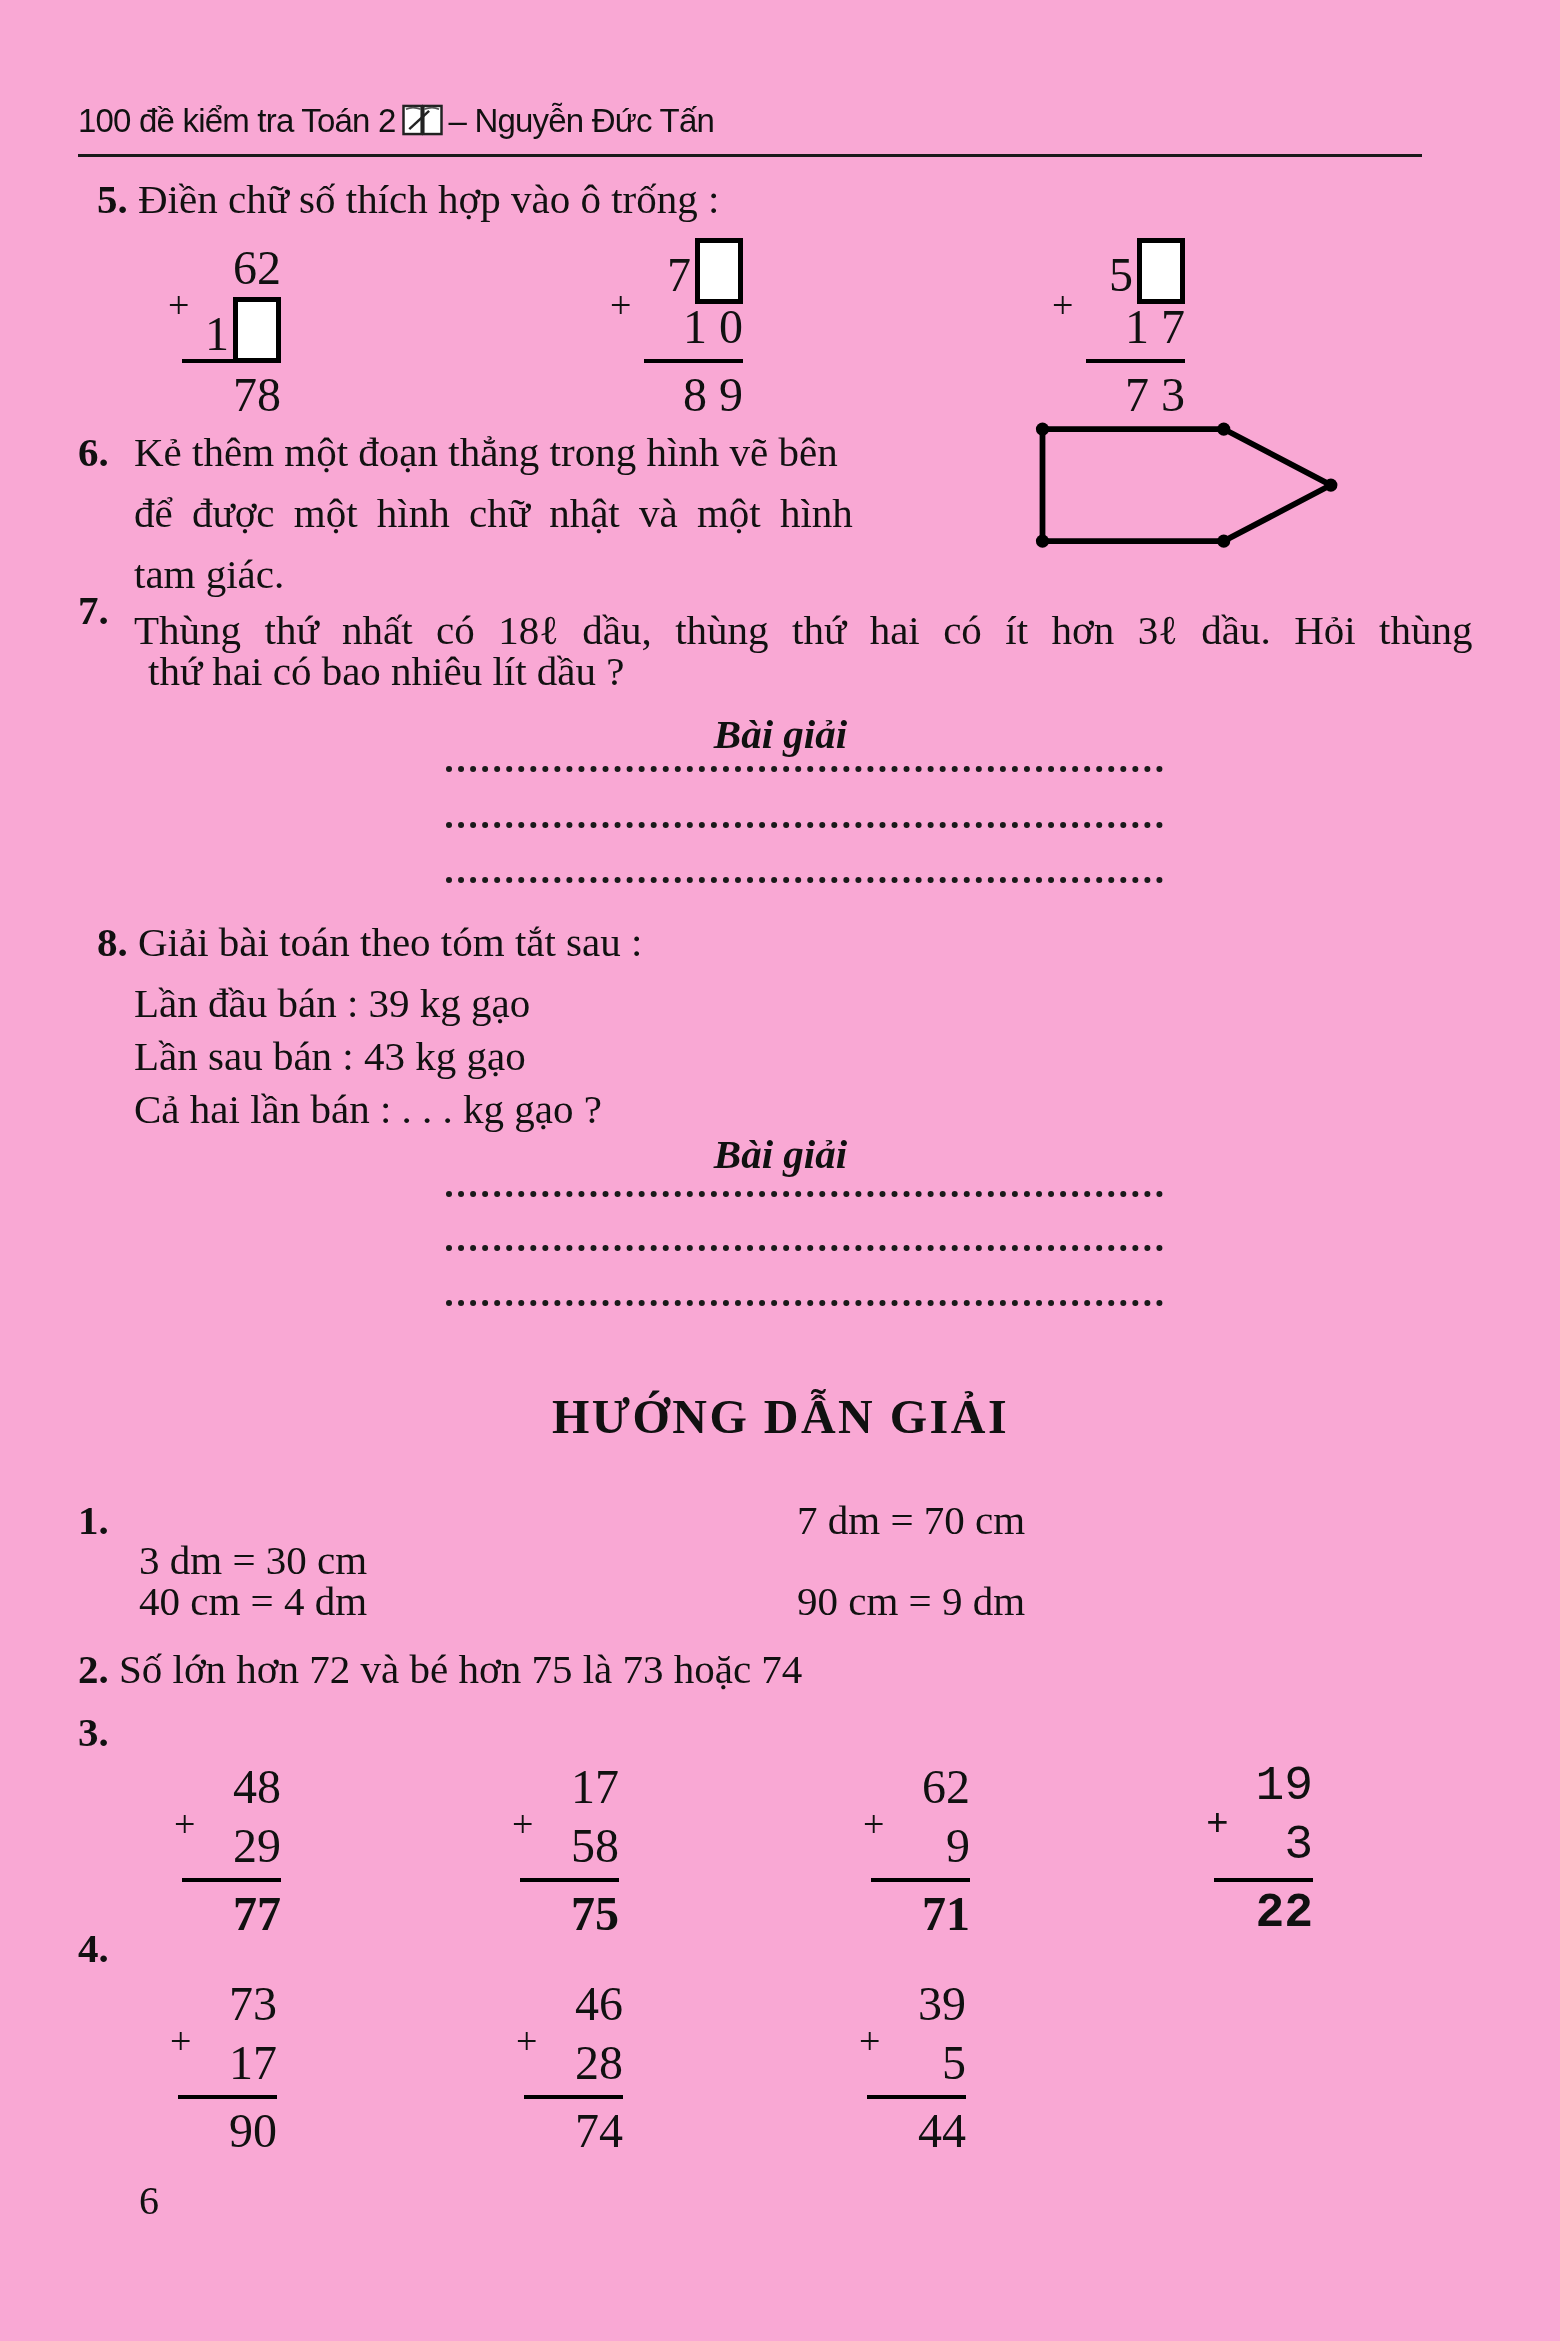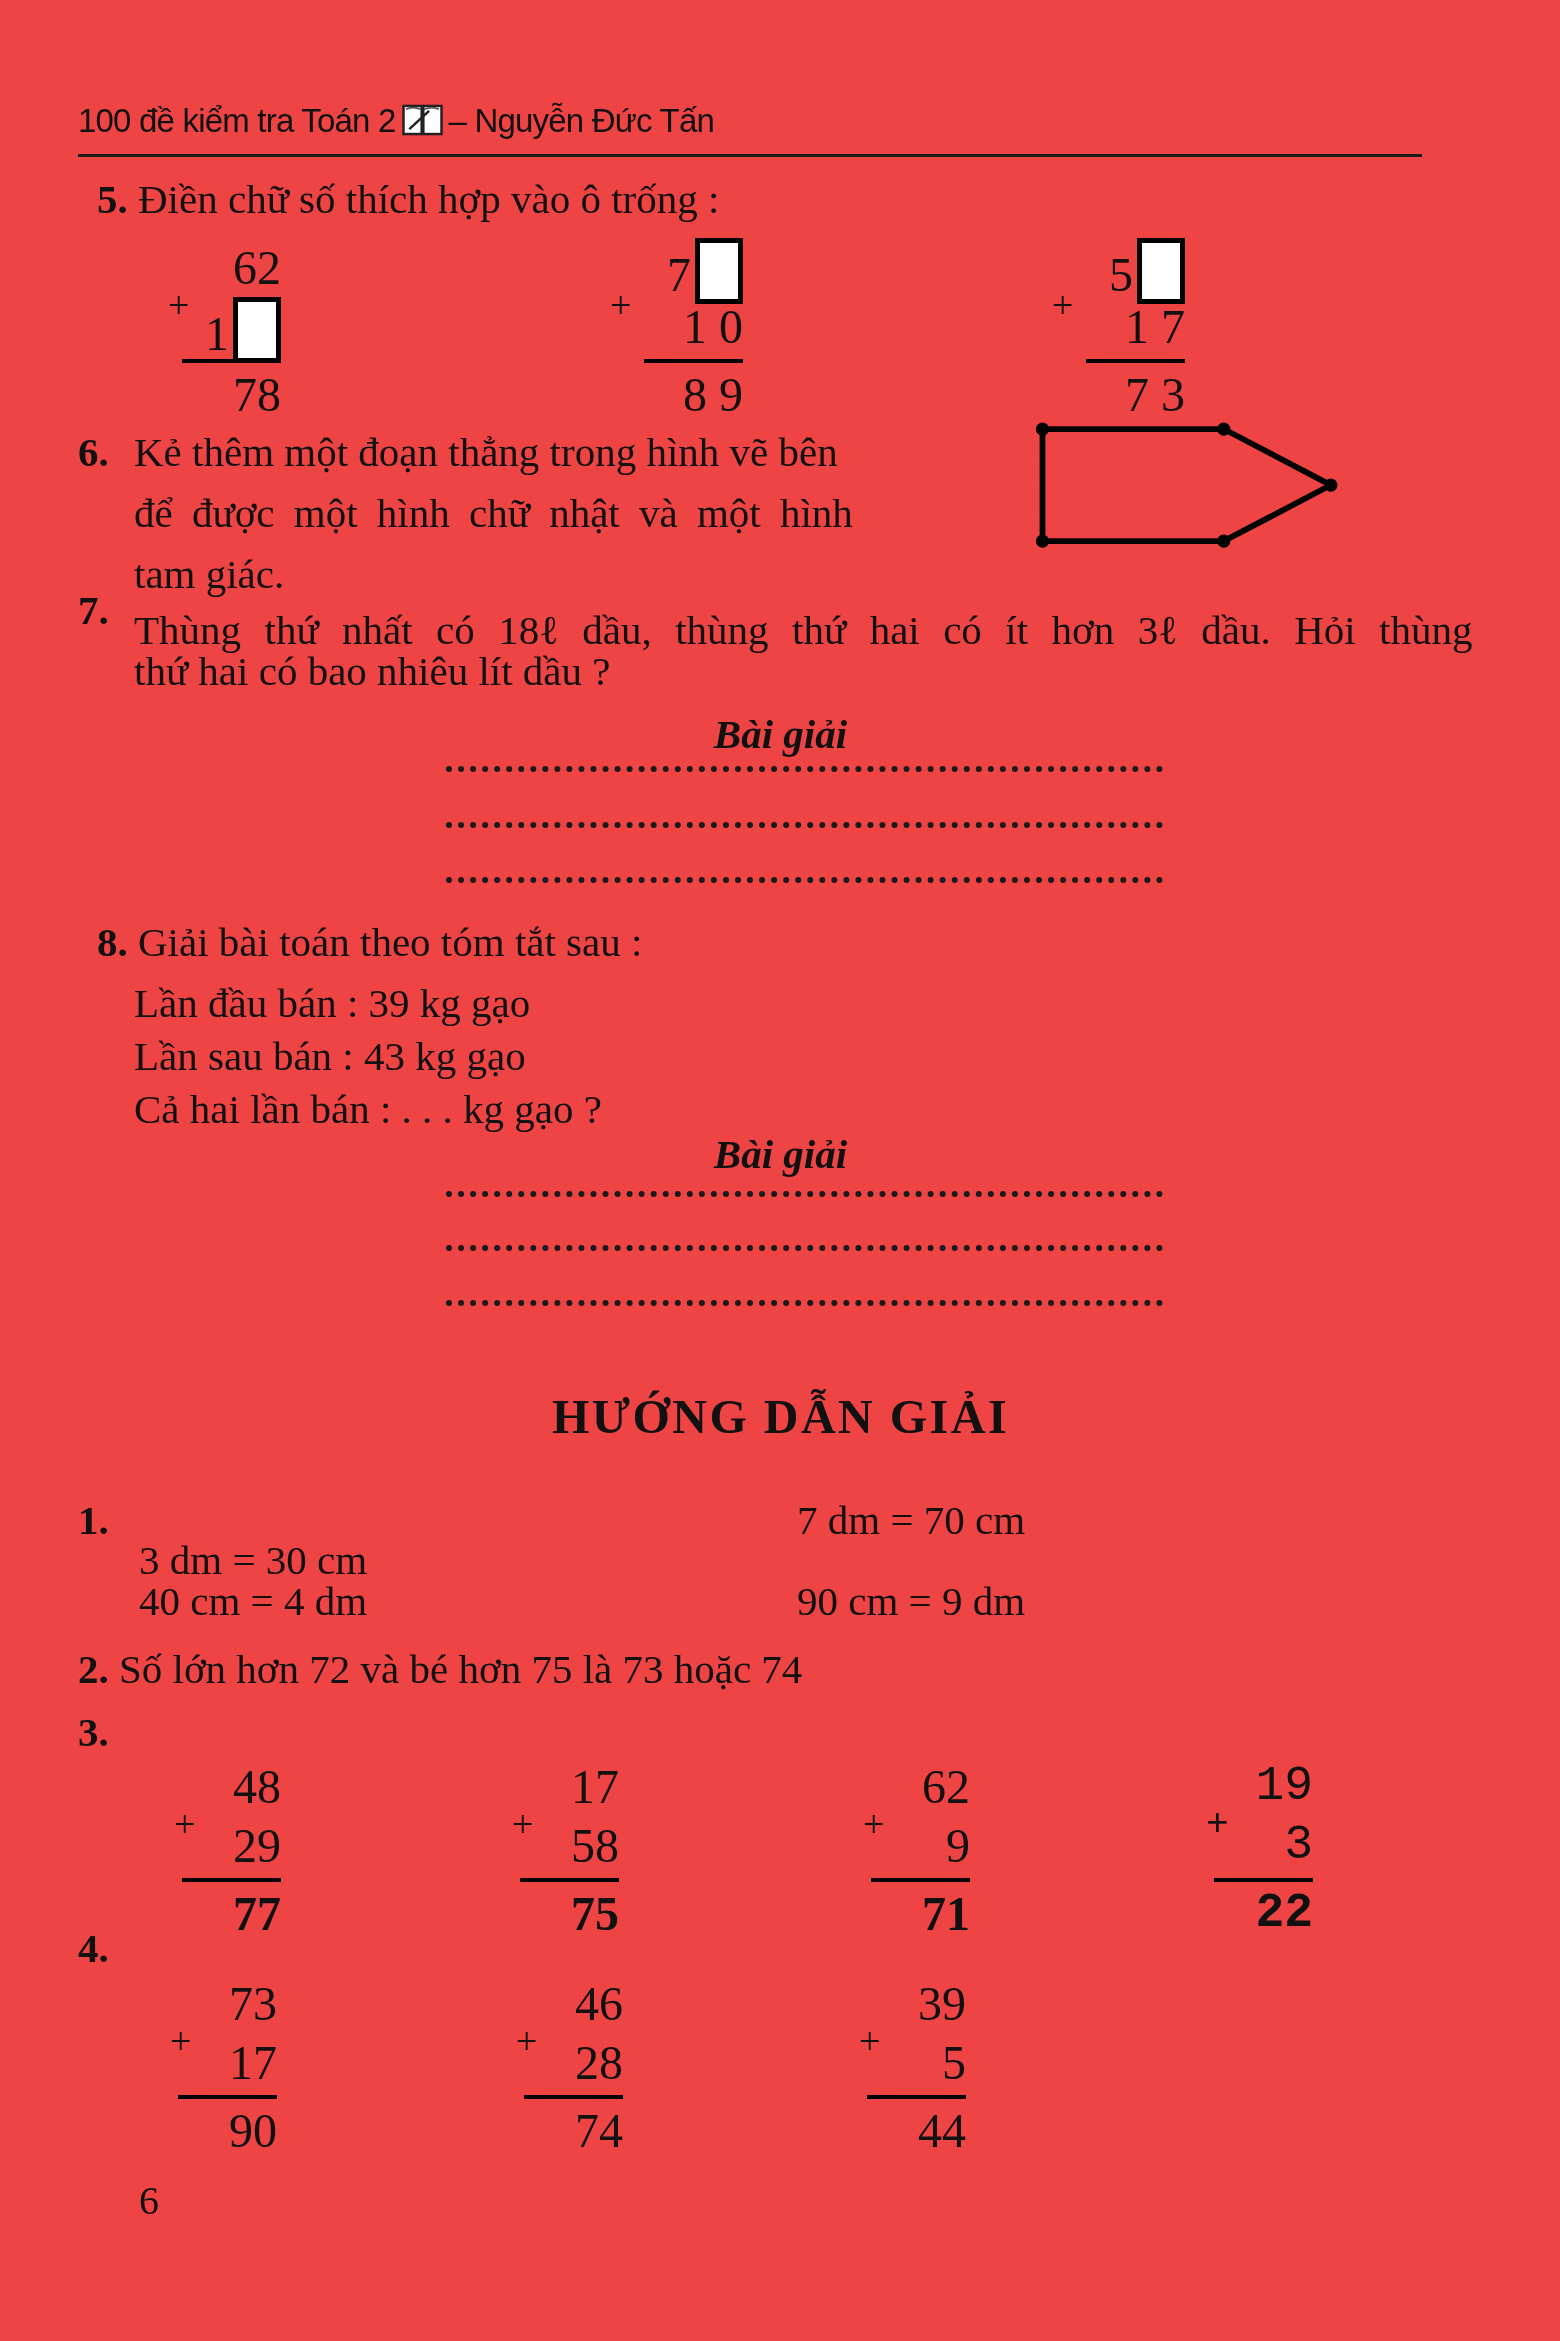--- a/index.html
+++ b/index.html
@@ -1,19 +1,19 @@
 <!DOCTYPE html>
 <html style="font-size:13.2px"><head>
 <meta charset="utf-8">
 <style>
   html,body{margin:0;padding:0;background:#e8e8e8;}
   .page{
     position:relative;
     width:1561px;height:2342px;
-    background:#ef4444;
+    background:#f9a8d4;
     font-family:"Liberation Serif","DejaVu Serif",serif;
     color:#111;
     overflow:hidden;
   }
   .abs{position:absolute;}
   
   .hdr{
     font-family:"Liberation Sans","DejaVu Sans",sans-serif;
     font-size:33px;letter-spacing:-0.8px;white-space:nowrap;
   }
@@ -95,21 +95,21 @@
     <polygon points="10,28 230,28 360,96 230,164 10,164" fill="none" stroke="#000" stroke-width="7"></polygon>
     <circle cx="10" cy="28" r="8" fill="#000"></circle>
     <circle cx="230" cy="28" r="8" fill="#000"></circle>
     <circle cx="360" cy="96" r="8" fill="#000"></circle>
     <circle cx="230" cy="164" r="8" fill="#000"></circle>
     <circle cx="10" cy="164" r="8" fill="#000"></circle>
   </svg>
 
   <div class="abs pnum" style="left:78px;top:586px;">7.</div>
   <div class="abs ptxt just1" style="left:134px;top:586px;margin-top:20px;">Thùng thứ nhất có 18ℓ dầu, thùng thứ hai có ít hơn 3ℓ dầu. Hỏi thùng</div>
-  <div class="abs ptxt" style="left:134px;top:647px;">thứ hai có bao nhiêu lít dầu ?</div>
+  <div class="abs ptxt" style="left:148px;top:647px;">thứ hai có bao nhiêu lít dầu ?</div>
 
   <div class="abs bai-giai" style="left:0;top:710px;">Bài giải</div>
   <div class="abs dots" style="left:446px;top:766px;"></div>
   <div class="abs dots" style="left:446px;top:822px;"></div>
   <div class="abs dots" style="left:446px;top:877px;"></div>
 
   <div class="abs ptxt" style="left:97px;top:918px;">
     <span class="pnum">8.</span>
     <span>Giải bài toán theo tóm tắt sau :</span>
   </div>

